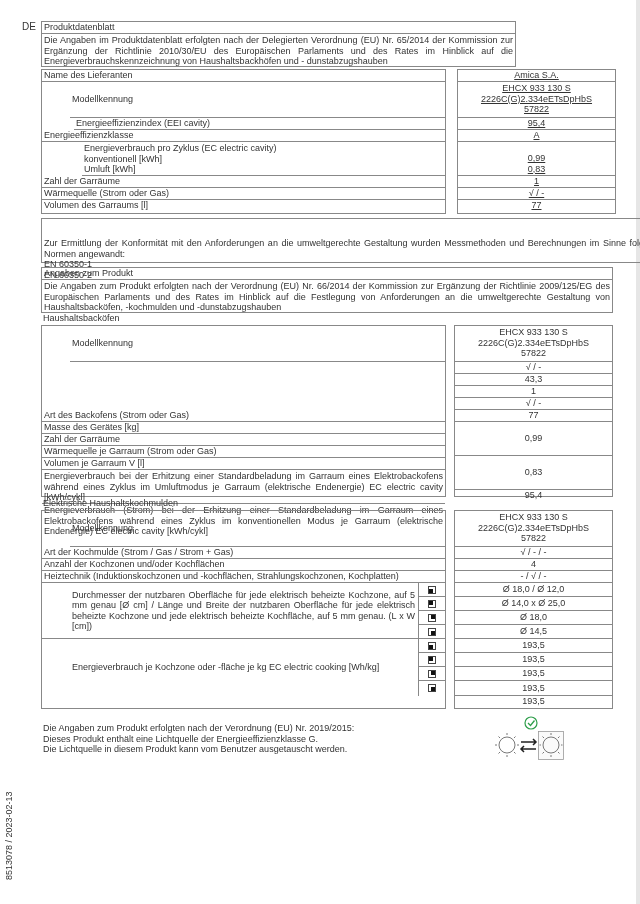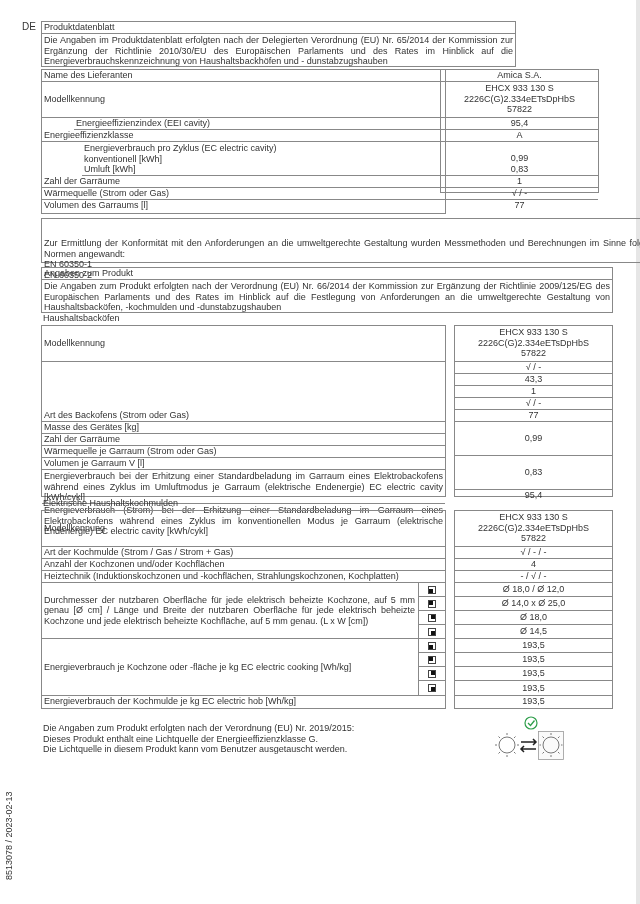--- a/index.html
+++ b/index.html
@@ -8,21 +8,21 @@
     font-family: "Liberation Sans", sans-serif; color: #333; font-size: 9px; line-height: 10.5px;
   }
   .right-strip { position: absolute; right: 0; top: 0; width: 4px; height: 904px; background: #e6e6e6; }
   .lang { position: absolute; left: 22px; top: 22px; font-size: 10px; }
   .box { position: absolute; border: 1px solid #888; box-sizing: border-box; }
   .row { border-bottom: 1px solid #888; padding: 0 2px; box-sizing: border-box; }
   .row:last-child { border-bottom: none; }
   .just { text-align: justify; }
   .val { text-align: center; }
   .plain { position: absolute; }
-  .v-center { display: flex; align-items: center; }
+  .v-center { display: flex; align-items: center; margin-left: 28px; }
   .v-center-c { display: flex; align-items: center; justify-content: center; text-align: center; }
   .zone-icon { width: 8px; height: 8px; border: 1px solid #444; position: relative; box-sizing: border-box; display: inline-block; }
   .zone-icon i { position: absolute; width: 4px; height: 4px; background: #111; }
   .q-bl i { left: 0; bottom: 0; }
   .q-tl i { left: 0; top: 0; }
   .q-tr i { right: 0; top: 0; }
   .q-br i { right: 0; bottom: 0; }
   .vtext { position: absolute; left: 4px; top: 880px; transform-origin: 0 0; transform: rotate(-90deg); font-size: 9px; white-space: nowrap; }
 </style>
 </head>
@@ -47,21 +47,21 @@
   <div class="row" style="height:34px; padding-top:1px;margin-left:40px;">
     <div>Energieverbrauch pro Zyklus (EC electric cavity)</div>
     <div>konventionell [kWh]</div>
     <div>Umluft [kWh]</div>
   </div>
   <div class="row" style="height:12px;">Zahl der Garräume</div>
   <div class="row" style="height:12px;">Wärmequelle (Strom oder Gas)</div>
   <div class="row" style="height:12px;">Volumen des Garraums [l]</div>
 </div>
 
-<div class="box" style="left:440px; top:69px; width:159px; height:124px;">
+<div class="box" style="left:457px; top:69px; width:159px; height:145px;text-decoration:underline;">
   <div class="row val" style="height:12px;">Amica S.A.</div>
   <div class="row val" style="height:36px; padding-top:1px;">
     <div>EHCX 933 130 S</div>
     <div>2226C(G)2.334eETsDpHbS</div>
     <div>57822</div>
   </div>
   <div class="row val" style="height:12px;">95,4</div>
   <div class="row val" style="height:12px;">A</div>
   <div class="row val" style="height:34px; padding-top:11px;">
     <div>0,99</div>
@@ -174,21 +174,20 @@
             <i></i>
           </span>
         </div>
       <div style="height:14px; box-sizing:border-box; display:flex; align-items:center; justify-content:center;">
           <span class="zone-icon q-br">
             <i></i>
           </span>
         </div>
     </div>
   </div>
-  <div class="row" style="height:12px;">Energieverbrauch der Kochmulde je kg EC electric hob [Wh/kg]</div>
 </div>
 
 <div class="box" style="left:454px; top:510px; width:159px; height:199px;">
   <div class="row val" style="height:36px; padding-top:1px;">
     <div>EHCX 933 130 S</div>
     <div>2226C(G)2.334eETsDpHbS</div>
     <div>57822</div>
   </div>
   <div class="row val" style="height:12px;">√ / - / -</div>
   <div class="row val" style="height:12px;">4</div>

